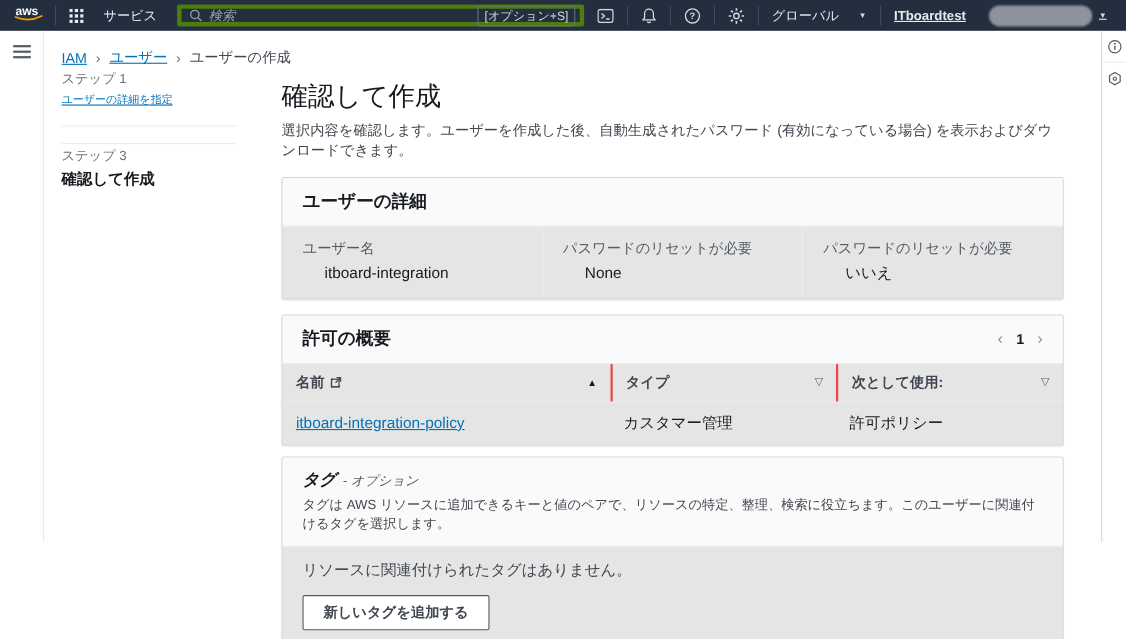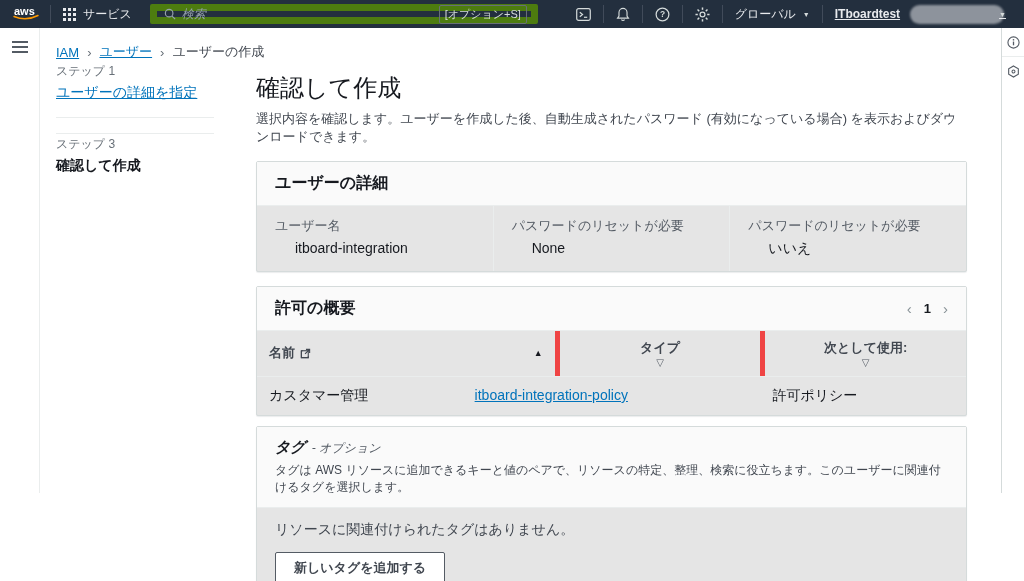--- a/index.html
+++ b/index.html
@@ -3,22 +3,22 @@
 <meta charset="utf-8">
 <style>
   * { box-sizing: border-box; margin: 0; padding: 0; }
   html,body { width:1024px; height:581px; overflow:hidden; background:#fff;
     font-family:"Liberation Sans","DejaVu Sans",sans-serif; color:#16191f; }
 
   
   .topnav { height:28px; background:#232f3e; display:flex; align-items:center; color:#fff; }
   .logo { margin:0 10px 0 12px; display:block; }
   .vsep { width:1px; height:18px; background:#414b5a; flex:none; }
-  .tn-item { display:flex; align-items:center; gap:7px; padding:0 12px; font-size:12px; color:#e8eaed; cursor:pointer; white-space:nowrap;text-align:right; }
-  .search { width:388px; height:20px; margin-left:6px; background:#232f3e; border:7px solid #4d7c0f;
+  .tn-item { display:flex; align-items:center; gap:18px; padding:0 12px; font-size:12px; color:#e8eaed; cursor:pointer; white-space:nowrap;text-align:right; }
+  .search { width:388px; height:20px; margin-left:6px; background:#232f3e; border:4px solid #4d7c0f;
     border-radius:2px; display:flex; align-items:center; padding:0 4px 0 7px; gap:6px; }
   .search .ph { flex:1; font-size:12px; font-style:italic; color:#95a0ab; }
   .shortcut { border:1px solid #687078; border-radius:2px; padding:1px 5px; font-size:11px; color:#d5dbdb; }
   .tn-right { margin-left:auto; display:flex; align-items:center; margin-right:6px; }
   .caret { font-size:7px; color:#d5dbdb; line-height:1; }
   .acct-pill { position:relative; width:94px; height:19px; margin-left:3px; border-radius:10px;
     background:#8d939c; filter:blur(1.2px); }
   .acct-caret { margin-left:-12px; z-index:2; }
 
   
@@ -31,21 +31,21 @@
 
   .breadcrumb { padding:15px 0 0 16px; font-size:13px; display:flex; align-items:center; gap:8px; }
   .breadcrumb a { color:#0073bb; text-decoration:underline; cursor:pointer; }
   .bc-sep { color:#687078; font-size:13px; }
   .bc-current { color:#414750; }
 
   .cols { display:flex; }
   .steps { flex:none; width:216px; padding-left:16px; }
   .step { margin-top:2px; }
   .step-num { font-size:12px; color:#687078; }
-  .step-link { display:inline-block; margin-top:4px; font-size:14px; color:#0073bb; text-decoration:underline; cursor:pointer; }
+  .step-link { display:inline-block; margin-top:4px; font-size:10px; color:#0073bb; text-decoration:underline; cursor:pointer; }
   .step-current { margin-top:4px; font-size:14px; font-weight:700; color:#16191f; }
   .step-hr { border:none; border-top:1px solid #eaeded; width:158px; margin-top:15px; }
 
   .main { flex:none; width:711px; }
   .page-title { margin-top:13px; font-size:24px; font-weight:400; color:#16191f; line-height:1.2; }
   .page-desc { margin-top:7px; font-size:13px; color:#414750; }
 
   .card { border:1px solid #d5dbdb; border-radius:2px; background:#e5e5e5; box-shadow:0 1px 1px rgba(0,28,36,.08); }
   .card-header { background:#fafafa; padding:11px 18px; border-bottom:1px solid #eaeded; }
   .card-title { font-size:16px; font-weight:700; color:#16191f; }
@@ -59,21 +59,21 @@
   .kv-value { margin-top:5px; font-size:14px; color:#16191f;padding-left:20px; }
 
   .hdr-flex { display:flex; align-items:center; justify-content:space-between; }
   .pager { display:flex; align-items:center; gap:12px; font-size:13px; }
   .pg-btn { color:#879196; font-size:15px; cursor:pointer; line-height:1; }
   .pg-cur { font-weight:700; color:#16191f; cursor:pointer; }
 
   .trow { display:flex; }
   .thead { border-bottom:1px solid #eaeded; }
   .th { display:flex; align-items:center; padding:8px 12px; font-size:13px; font-weight:700; color:#414750; }
-  .th + .th { border-left:5px solid #ef4444;flex-direction:column; }
+  .th + .th { border-left:2px solid #ef4444; }
   .c1 { width:42%; } .c2 { width:29%; } .c3 { width:29%; }
   .spacer { flex:1; }
   .sort-asc { font-size:9px; color:#16191f; }
   .filter { font-size:10px; color:#545b64; cursor:pointer; }
   .td { padding:10px 12px; font-size:14px; color:#16191f; }
   .policy-link { color:#0073bb; text-decoration:underline; cursor:pointer; }
   .ext-icon { margin-left:5px; flex:none; }
 
   .tags-titleline { display:flex; align-items:baseline; }
   .tags-title { font-size:15px; font-weight:700; font-style:italic; color:#16191f; }
@@ -261,24 +261,24 @@
                 <span class="spacer"></span>
                 <span class="filter">▽</span>
               </div>
               <div class="th c3">
                 <span>次として使用:</span>
                 <span class="spacer"></span>
                 <span class="filter">▽</span>
               </div>
             </div>
             <div class="trow">
-              <div class="td c2">カスタマー管理</div>
               <div class="td c1">
                 <a class="policy-link">itboard-integration-policy</a>
               </div>
+              <div class="td c2">カスタマー管理</div>
               <div class="td c3">許可ポリシー</div>
             </div>
           </div>
         </section>
 
         <section class="card mt10">
           <div class="card-header">
             <div class="tags-titleline">
               <span class="tags-title">タグ</span>
               <span class="tags-opt">- オプション</span>

